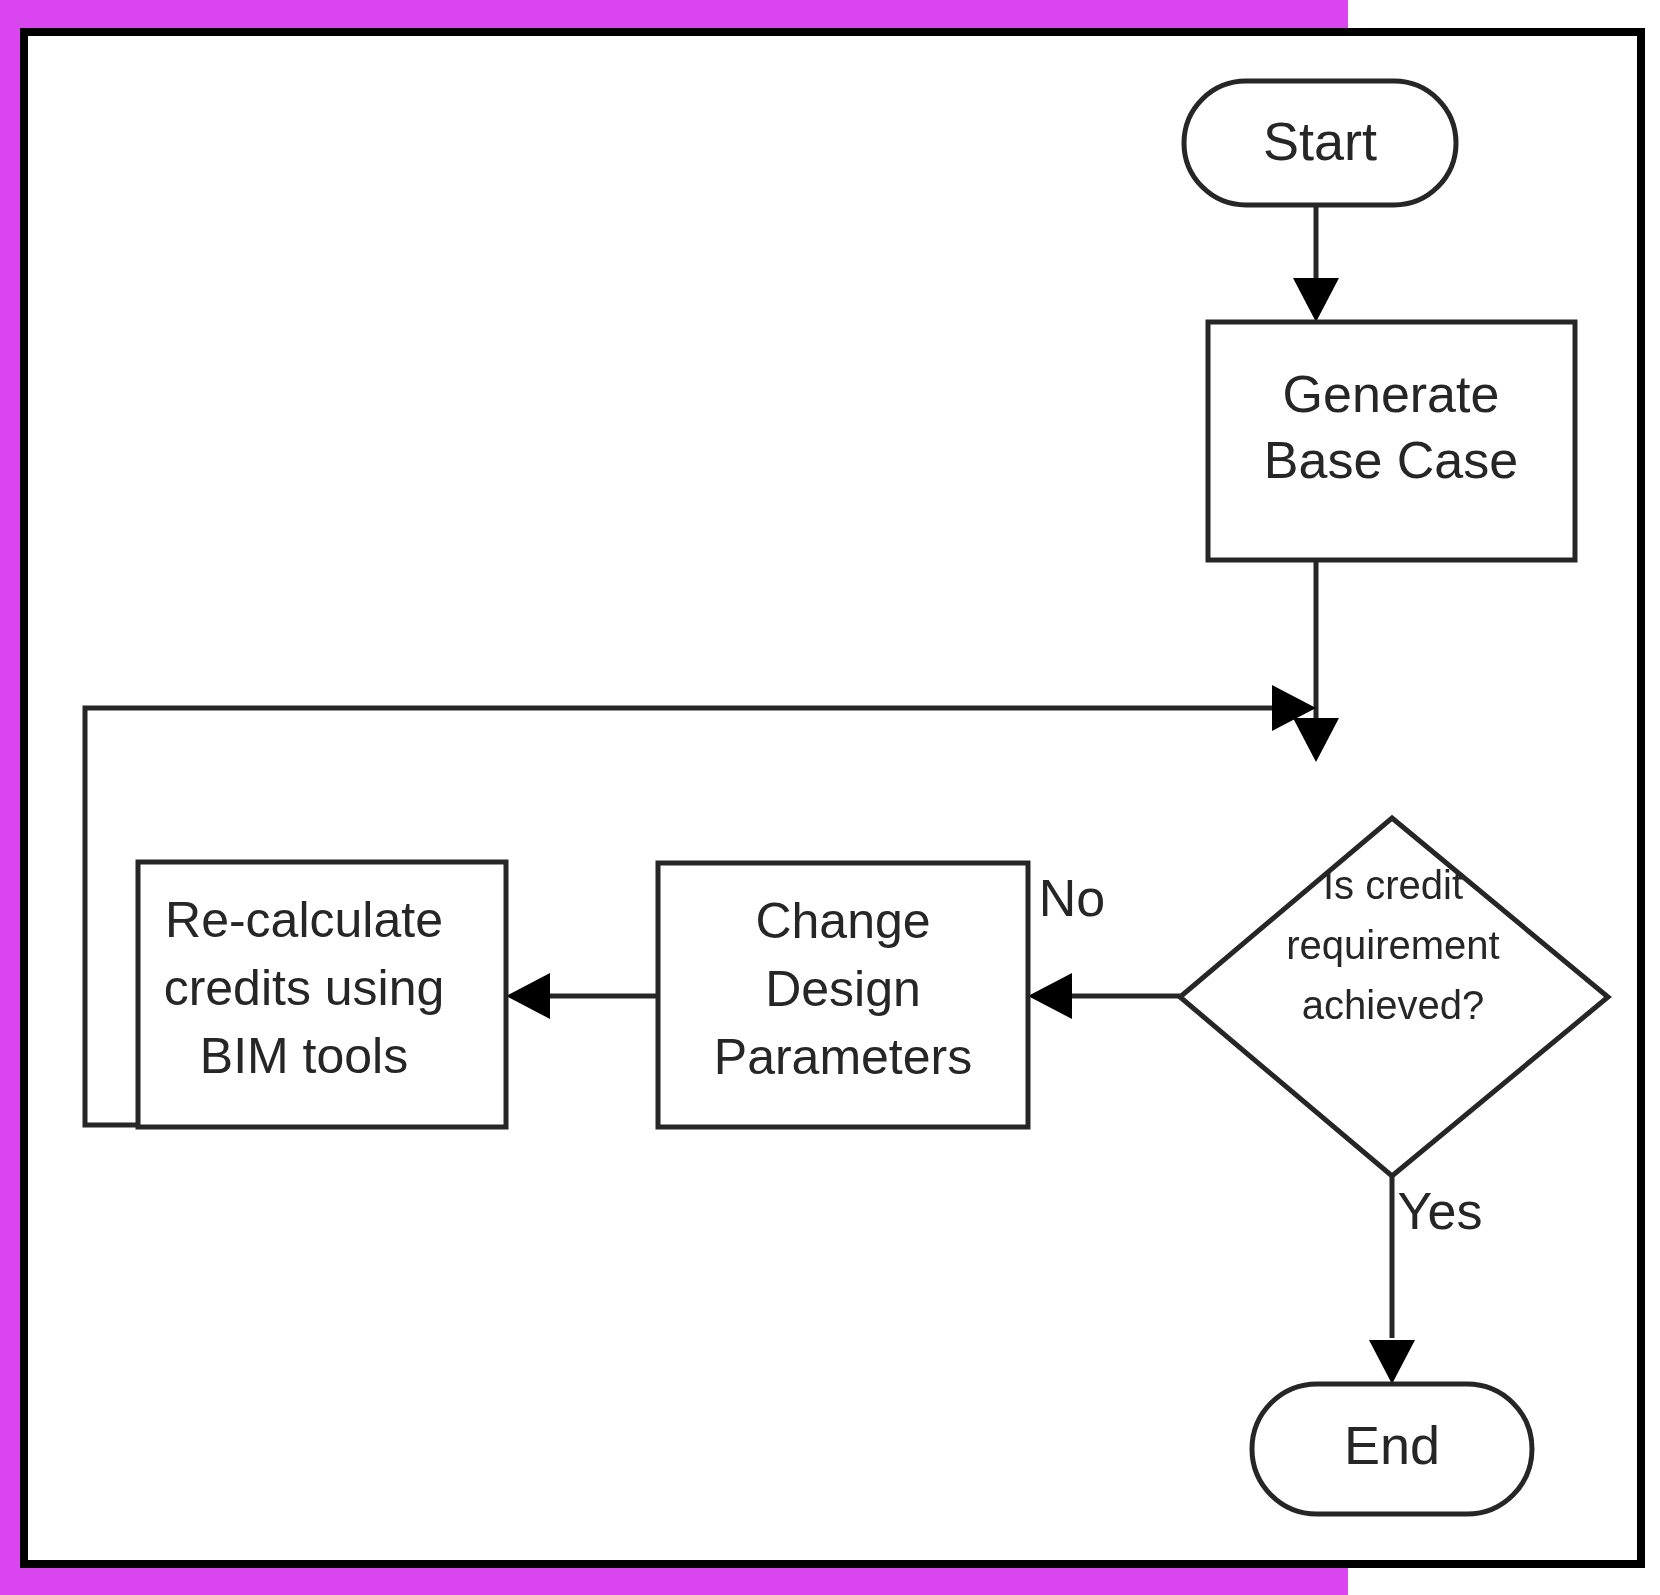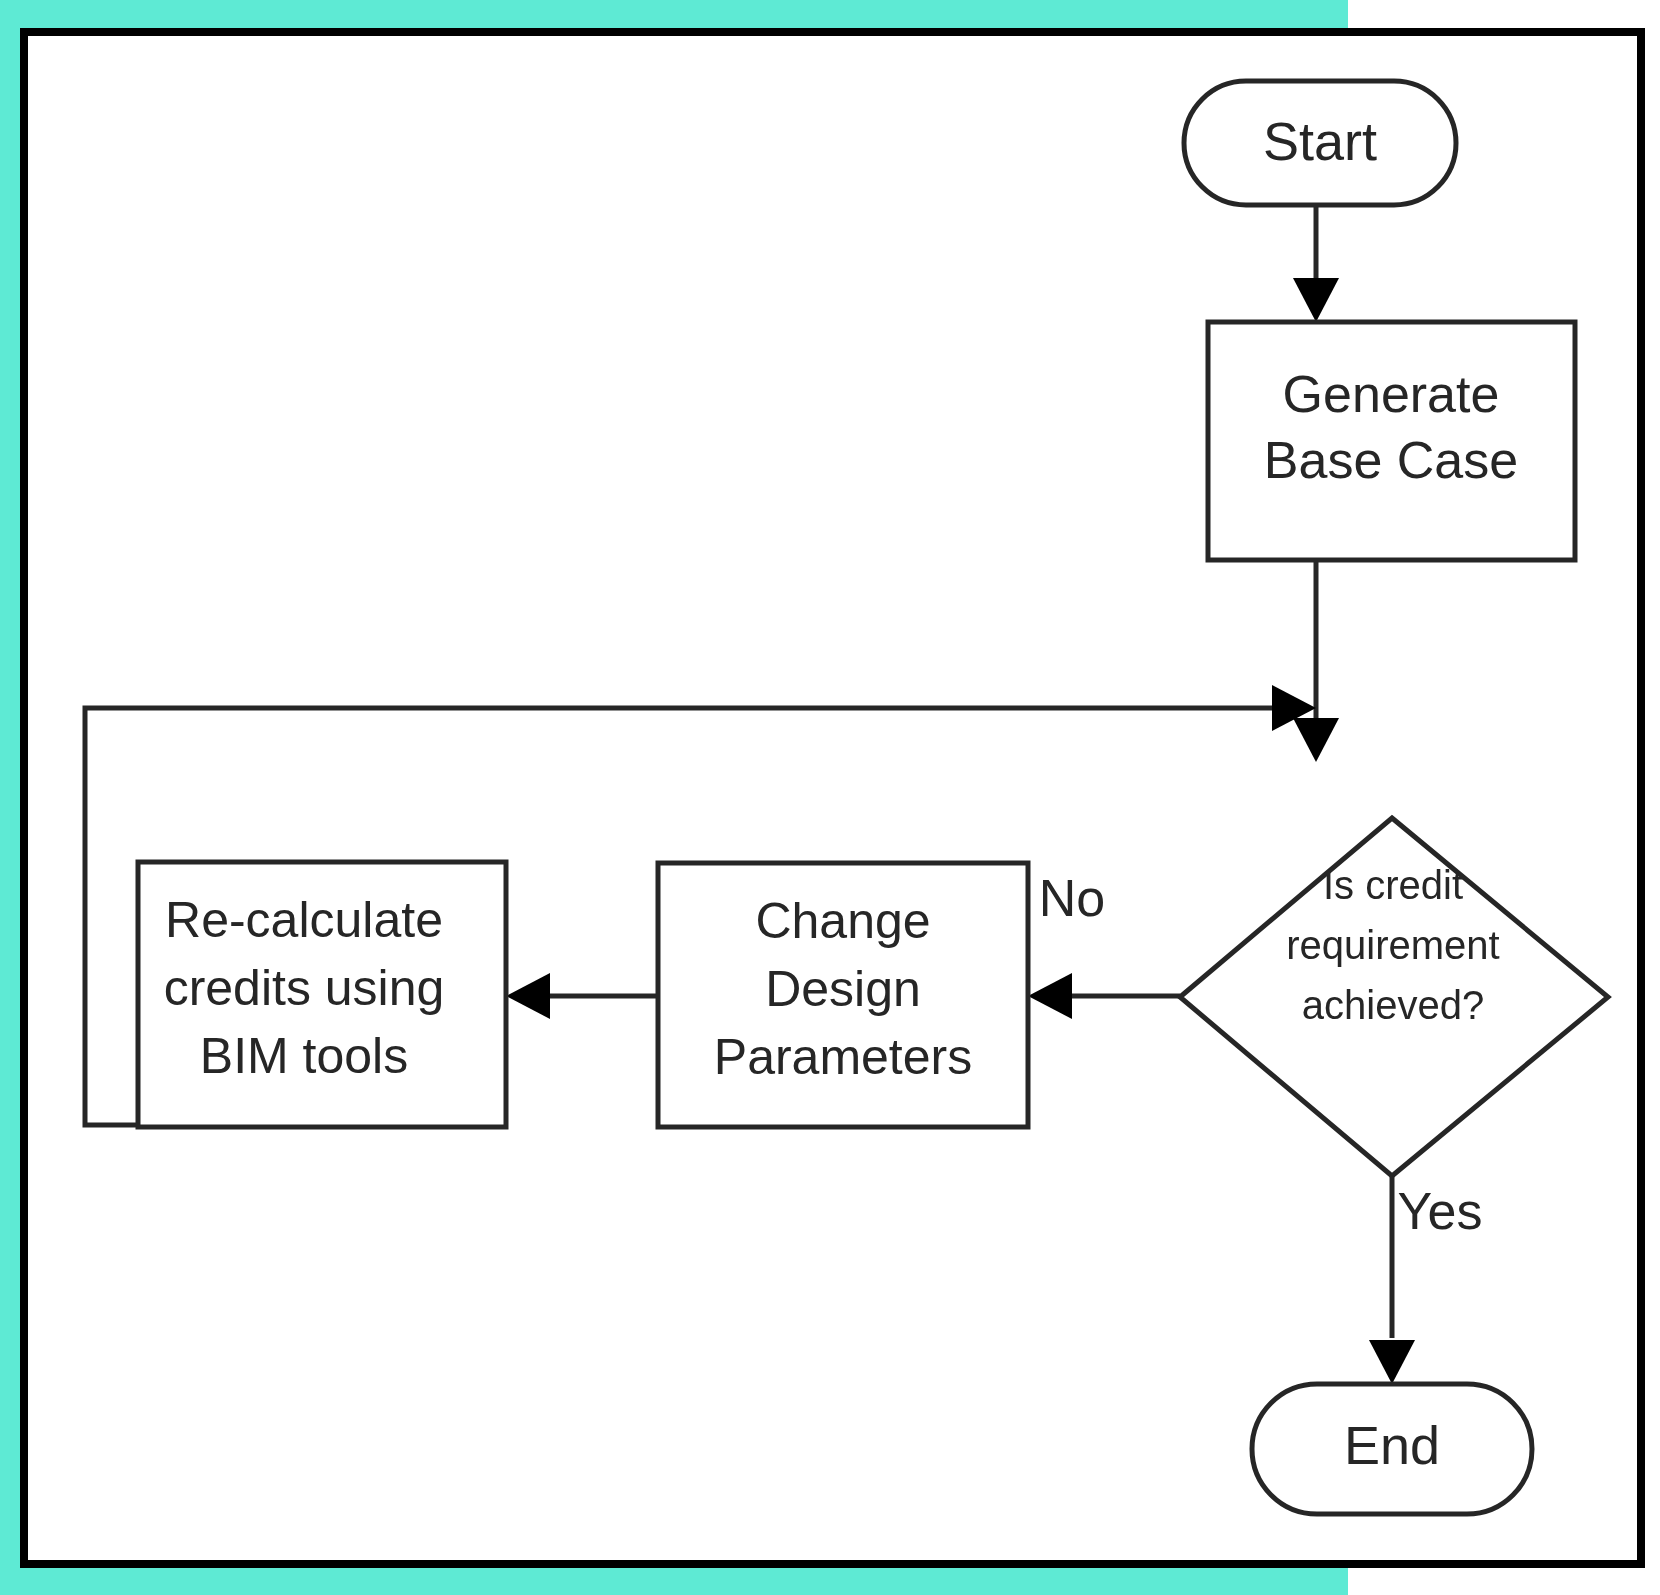--- a/index.html
+++ b/index.html
@@ -10,21 +10,21 @@
   body {
     width: 1660px;
     height: 1595px;
     font-family: "Liberation Sans", sans-serif;
     overflow: hidden;
   }
   #page {
     position: relative;
     width: 1348px;
     height: 1595px;
-    background: #5eead4;
+    background: #d946ef;
   }
   #frame {
     position: absolute;
     left: 20px;
     top: 28px;
     width: 1625px;
     height: 1540px;
     box-sizing: border-box;
     border: 8px solid #000000;
     background: #ffffff;

